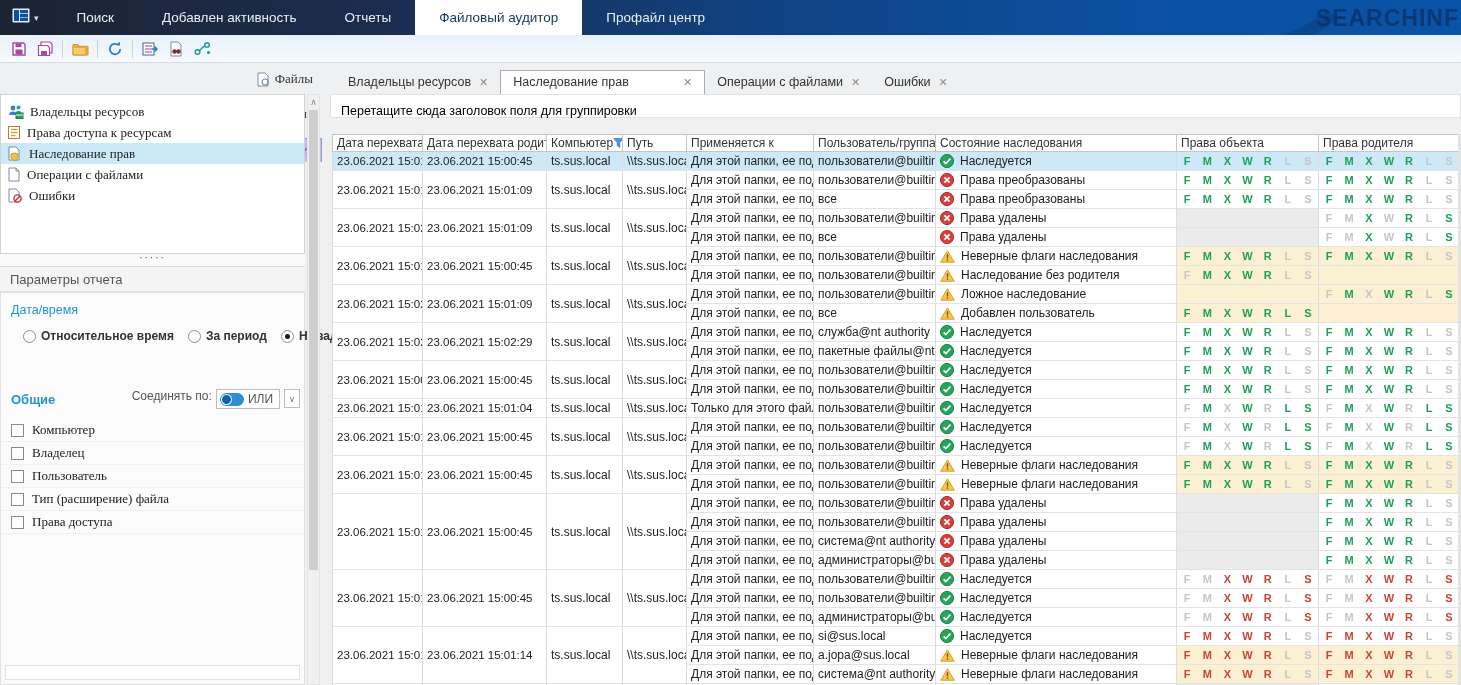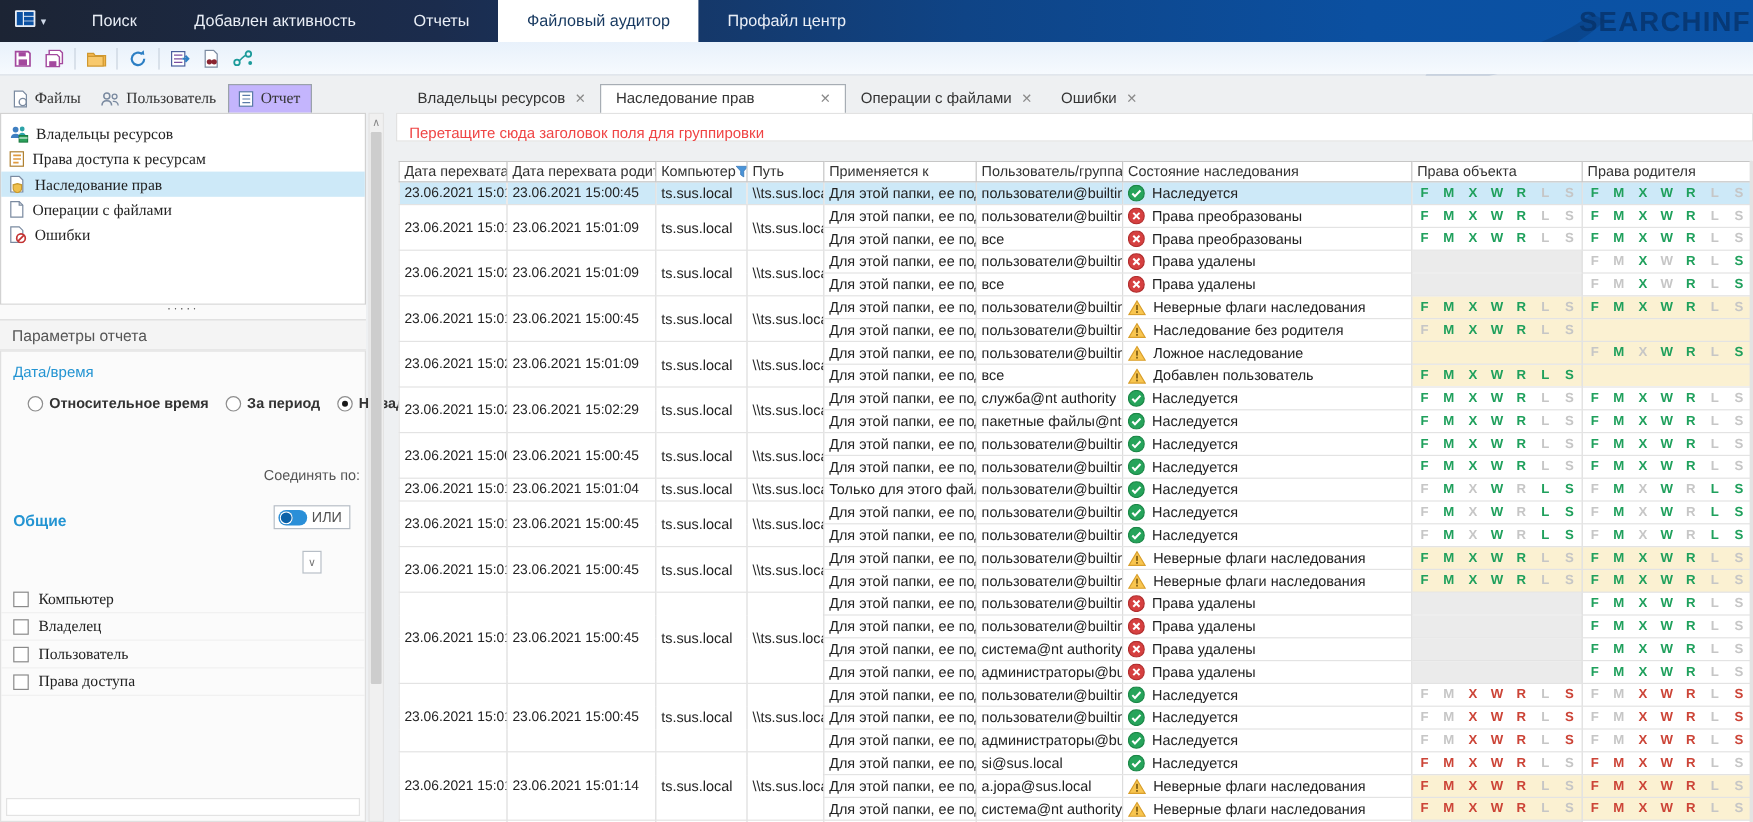--- a/index.html
+++ b/index.html
@@ -26,21 +26,21 @@
     display:flex; align-items:center; padding-left:6px; }
   .tool-btn { width:26px; height:24px; display:flex; align-items:center; justify-content:center; cursor:pointer; border-radius:2px; }
   .tool-sep { width:1px; height:18px; background:#c9d3de; margin:0 4px; }
 
   
   .bodyrow { position:absolute; left:0; top:63px; width:100%; height:622px; background:#eef0f2; }
   .sidebar { position:absolute; left:0; top:5px; width:322px; height:617px; }
   .main { position:absolute; left:330px; top:5px; width:1131px; height:617px; }
 
   
-  .side-tabs { display:flex; align-items:flex-end; height:26px; padding-left:3px; gap:1px; }
+  .side-tabs { display:flex; align-items:flex-end; height:26px; padding-left:3px; gap:12px;flex-direction:column; }
   .side-tab { display:flex; align-items:center; gap:5px; padding:3px 9px 4px 7px; font-size:13px;
     font-family:"Liberation Serif", serif; color:#333; cursor:pointer; }
   .side-tab.active { background:#c4b5fd; border:1px solid #9aa2ab; border-bottom:none; }
   .tree { position:absolute; left:0; top:26px; width:305px; height:160px; background:#fff; border:1px solid #d2d2d2; padding-top:6px; }
   .tree-item { display:flex; align-items:center; gap:6px; height:21px; padding-left:6px;
     font-family:"Liberation Serif", serif; font-size:13px; color:#222; cursor:pointer; white-space:nowrap; }
   .tree-item.selected { background:#cde9f8; }
   .splitter { position:absolute; left:0; top:186px; width:305px; height:12px; text-align:center;
     color:#555; font-size:10px; letter-spacing:2px; line-height:8px; cursor:row-resize; background:#fafafa; }
   .params-header { position:absolute; left:0; top:198px; width:305px; height:26px; background:#f4f4f4;
@@ -48,41 +48,41 @@
   .params { position:absolute; left:0; top:224px; width:305px; bottom:0; background:#fbfbfb; border:1px solid #e0e0e0; }
   .dt-label { color:#2394d2; font-size:12.5px; padding:10px 0 8px 10px; cursor:pointer; }
   .dt-row { display:flex; }
   .accent { width:5px; height:38px; background:#2196d3; margin-left:8px; }
   .radios { display:flex; align-items:flex-start; gap:14px; padding:4px 0 0 14px; flex-wrap:nowrap; }
   .radio { display:flex; align-items:center; gap:5px; font-size:12px; color:#333; cursor:pointer; white-space:nowrap;font-weight:bold; }
   .radio-circle { width:13px; height:13px; border:1px solid #8d8d8d; border-radius:50%; background:#fff; position:relative; flex:none; }
   .radio-circle.checked::after { content:""; position:absolute; left:3px; top:3px; width:5px; height:5px; border-radius:50%; background:#1a1a1a; }
   .general-row { display:flex; align-items:center; justify-content:space-between; padding:26px 4px 6px 10px; }
   .general-label { color:#2394d2; font-size:13px; font-weight:bold; cursor:pointer; }
-  .join { display:flex; align-items:center; gap:18px; font-size:12px; color:#555;flex-direction:column; }
+  .join { display:flex; gap:4px; font-size:12px; color:#555; }
   .toggle-box { display:flex; align-items:center; gap:4px; border:1px solid #b7bec6; background:#fff; padding:2px 6px 2px 3px; cursor:pointer; }
   .toggle-pill { width:24px; height:13px; border-radius:7px; background:#2a8fd8; position:relative; }
   .toggle-pill::after { content:""; position:absolute; left:1px; top:1px; width:11px; height:11px; border-radius:50%; background:#0d62a8; box-shadow:0 0 0 1px #fff inset; }
   .dd-btn { border:1px solid #b7bec6; background:#fff; width:16px; height:19px; font-size:9px; color:#777; display:flex; align-items:center; justify-content:center; cursor:pointer; }
   .checkboxes { padding:4px 0 0 0; }
   .cb-row { display:flex; align-items:center; gap:8px; height:23px; padding-left:10px; border-bottom:1px solid #f1f1f1; cursor:pointer; }
   .cb-box { width:13px; height:13px; border:1px solid #8a8a8a; background:#fff; flex:none; }
   .cb-label { font-family:"Liberation Serif", serif; font-size:13px; color:#222; white-space:nowrap; }
   .empty-box { position:absolute; left:4px; right:4px; top:372px; bottom:4px; background:#fff; border:1px solid #e3e3e3; }
   .side-scroll { position:absolute; left:307px; top:26px; width:13px; bottom:0; background:#f0f0f0; border:1px solid #e3e3e3; }
   .side-scroll .arr { text-align:center; font-size:9px; color:#888; height:14px; line-height:14px; cursor:pointer; }
   .side-thumb { position:absolute; left:1px; top:15px; width:9px; height:460px; background:#cdcdcd; border-radius:1px; cursor:pointer; }
 
   
   .doc-tabs { display:flex; align-items:flex-end; height:26px; padding-left:6px; }
   .doc-tab { display:flex; align-items:center; gap:8px; padding:4px 12px 5px 12px; font-size:12.5px; color:#333;
     cursor:pointer; white-space:nowrap; }
   .doc-tab.active { background:#fff; border:1px solid #a7adb4; border-bottom:none; min-width:205px; justify-content:space-between; }
   .doc-close { color:#8a8a8a; font-size:11px; cursor:pointer; }
-  .groupby { height:24px; background:#fff; border:1px solid #e2e2e2; font-size:12.5px; color:#ef4444;
+  .groupby { height:24px; background:#fff; border:1px solid #e2e2e2; font-size:12.5px; color:#000000;
     padding:9px 0 0 10px; }
   .table-wrap { position:absolute; left:2px; top:66px; right:0; bottom:0; background:#fff; overflow:hidden; }
   table.grid { border-collapse:collapse; table-layout:fixed; width:1127px; font-size:12px; color:#222; }
   .grid th { font-weight:normal; text-align:left; font-size:12px; color:#333; background:#fff;
     border:1px solid #c6c6c6; border-left:none; height:17px; padding:0 4px; white-space:nowrap; overflow:hidden; cursor:pointer; }
   .grid th:first-child { border-left:1px solid #c6c6c6; }
   .grid td { border-right:1px solid #dcdcdc; border-bottom:1px solid #e3e3e3; height:18px; padding:0 4px;
     white-space:nowrap; overflow:hidden; vertical-align:middle; }
   .grid td.c-date, .grid td.c-pdate { font-size:11.5px; }
   .grid td:first-child { border-left:1px solid #dcdcdc; }
@@ -327,20 +327,24 @@
             <div class="cb-row">
               <span class="cb-box"></span>
               <span class="cb-label">Владелец</span>
             </div>
             <div class="cb-row">
               <span class="cb-box"></span>
               <span class="cb-label">Пользователь</span>
             </div>
             <div class="cb-row">
               <span class="cb-box"></span>
+              <span class="cb-label">Тип (расширение) файла</span>
+            </div>
+            <div class="cb-row">
+              <span class="cb-box"></span>
               <span class="cb-label">Права доступа</span>
             </div>
           </div>
         <div class="empty-box"></div>
       </div>
       <div class="side-scroll">
         <div class="arr">∧</div>
         <div class="side-thumb"></div>
       </div>
     </div>

